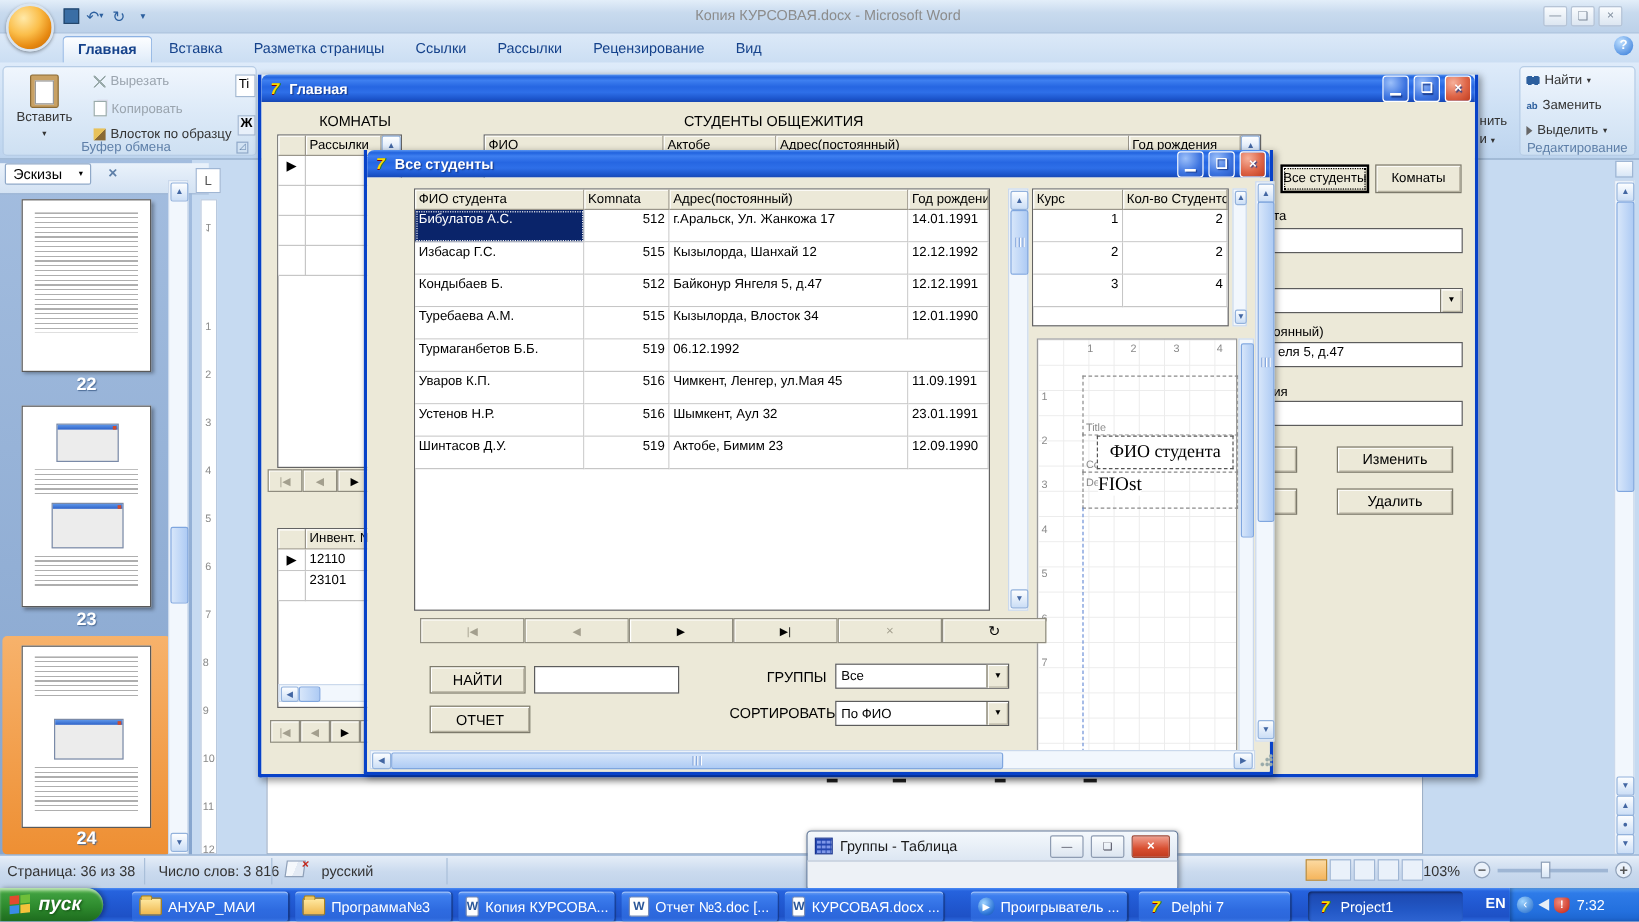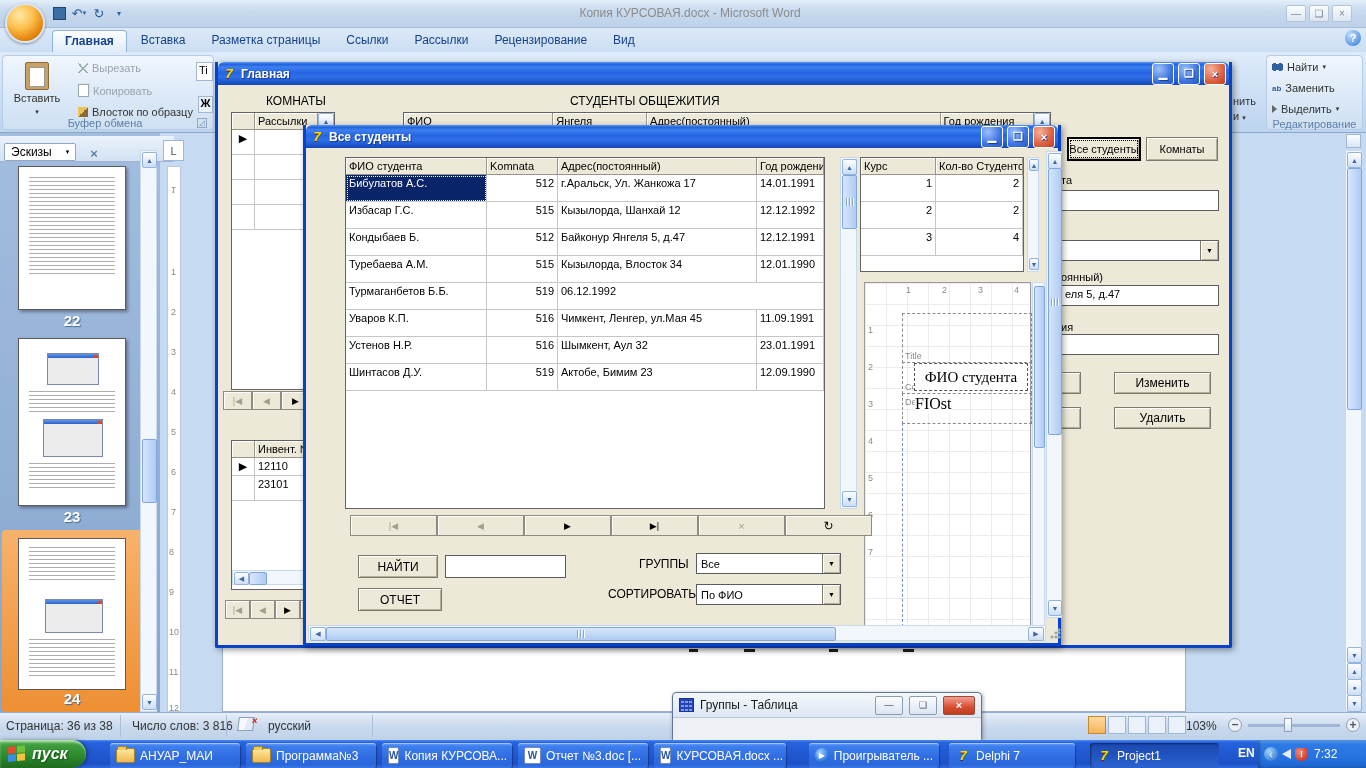--- a/index.html
+++ b/index.html
@@ -178,21 +178,21 @@
   <span>Выделить</span>
     <span style="font-size:7px">▾</span>
 </div>
 <div class="a w-grouplabel" style="left:1266px;top:118px;width:97px">Редактирование</div>
 <div class="a" style="left:1345px;top:30px;width:16px;height:16px;border-radius:50%;background:radial-gradient(circle at 35% 30%,#BFE0FF,#2E76D8);color:#fff;font-size:11px;font-weight:bold;text-align:center;line-height:16px">?</div>
 
 <div class="a" style="left:196px;top:62px;width:17px;height:19px;background:#fff;border:1px solid #A3B8D2;font-size:11px;padding:1px 2px"><span>Ti</span></div>
 <div class="a" style="left:198px;top:96px;width:15px;height:17px;background:#E8F0FA;border:1px solid #A3B8D2;font-weight:bold;font-size:11px;text-align:center"><span>Ж</span></div>
 
 <div class="a thumb-pane" style="left:0;top:133px;width:160px;height:579px"></div>
-<div class="a" style="left:0;top:136px;width:174px;height:26px;background:linear-gradient(#EAF2FB,#D3E2F3);border-bottom:1px solid #9FB6D4;display:flex;align-items:flex-end;gap:6px;padding:0 4px">
+<div class="a" style="left:0;top:136px;width:174px;height:26px;background:linear-gradient(#EAF2FB,#D3E2F3);border-bottom:1px solid #9FB6D4;display:flex;align-items:flex-start;gap:6px;padding:0 4px">
   <span style="background:#fff;border:1px solid #8FA8C8;border-radius:2px;padding:1px 6px;font-size:12px;display:inline-flex;gap:14px;align-items:center">
     <span>Эскизы</span>
       <span style="font-size:7px">▾</span>
   </span>
   <span style="color:#5E7FA8;font-weight:bold;font-size:13px;margin-left:8px">×</span>
 </div>
 
 <div class="a page" style="left:18px;top:166px;width:108px;height:144px">
   <div class="pagelines" style="position:absolute;left:10px;top:10px;right:10px;height:100px"></div>
 </div>
@@ -312,21 +312,21 @@
       </div>
     <div class="row">
         <div class="g-c" style="width:16px;height:20px"></div>
         <div class="g-c" style="flex:1"></div>
       </div>
   </div>
 
   <div class="a g-wrap" style="left:185px;top:50px;width:648px;height:60px">
     <div class="row">
       <div class="g-h" style="width:146px">ФИО</div>
-      <div class="g-h" style="width:89px">Янгеля</div>
+      <div class="g-h" style="width:89px">Актобе</div>
       <div class="g-h" style="width:294px">Адрес(постоянный)</div>
       <div class="g-h" style="width:89px">Год рождения</div>
       <div class="sb-bt" style="width:14px">▲</div>
     </div>
   </div>
 
   <div class="a" style="left:5px;top:329px;display:flex">
     <span class="navb dis" style="width:27px;height:17px">|◀</span>
     <span class="navb dis" style="width:27px;height:17px">◀</span>
     <span class="navb" style="width:27px;height:17px">▶</span>

